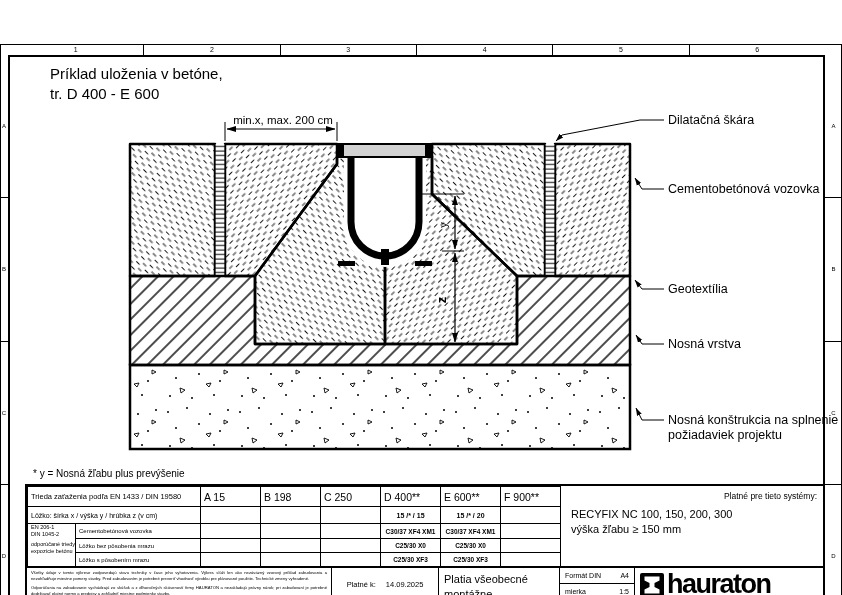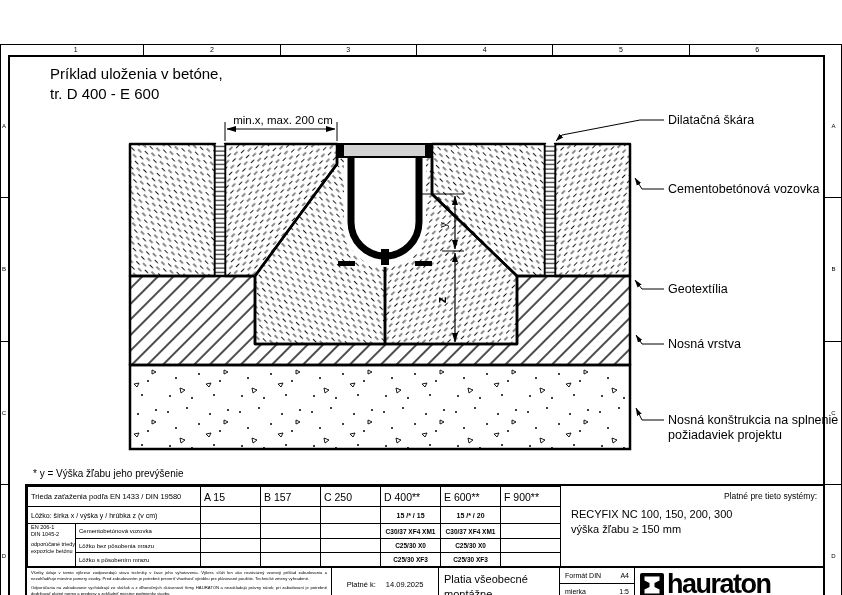--- a/index.html
+++ b/index.html
@@ -205,40 +205,40 @@
       <polyline points="574,240 552,240 546,231" fill="none" stroke="#000" stroke-width="1" marker-end="url(#arr)"></polyline>
       <text x="578" y="244" font-size="12.5">Nosná vrstva</text>
     </g>
     <g>
       <polyline points="574,316 552,316 546,304" fill="none" stroke="#000" stroke-width="1" marker-end="url(#arr)"></polyline>
       <text x="578" y="320" font-size="12.5">Nosná konštrukcia na splnenie</text>
       <text x="578" y="335" font-size="12.5">požiadaviek projektu</text>
     </g>
   </svg>
 
-  <div class="footnote">* y = Výška žľabu jeho prevýšenie</div>
+  <div class="footnote">* y = Nosná žľabu plus prevýšenie</div>
 
   <div class="bottom-block">
 
     <table class="spec">
       <colgroup>
         <col style="width:48px">
           <col style="width:125px">
         <col style="width:60px">
           <col style="width:60px">
           <col style="width:60px">
         <col style="width:60px">
           <col style="width:60px">
           <col style="width:60px">
       </colgroup>
       <tbody>
           <tr style="height:20px">
         <td class="h-label" colspan="2">Trieda zaťaženia podľa EN 1433 / DIN 19580</td>
         <td class="h-val">A 15</td>
-        <td class="h-val">B 157</td>
+        <td class="h-val">B 198</td>
         <td class="h-val">C 250</td>
         <td class="h-val">D 400**</td>
         <td class="h-val">E 600**</td>
         <td class="h-val">F 900**</td>
       </tr>
       <tr style="height:17px">
         <td class="b-label" colspan="2">Lôžko: šírka x / výška y / hrúbka z (v cm)</td>
         <td class="b-val"></td>
         <td class="b-val"></td>
         <td class="b-val"></td>

